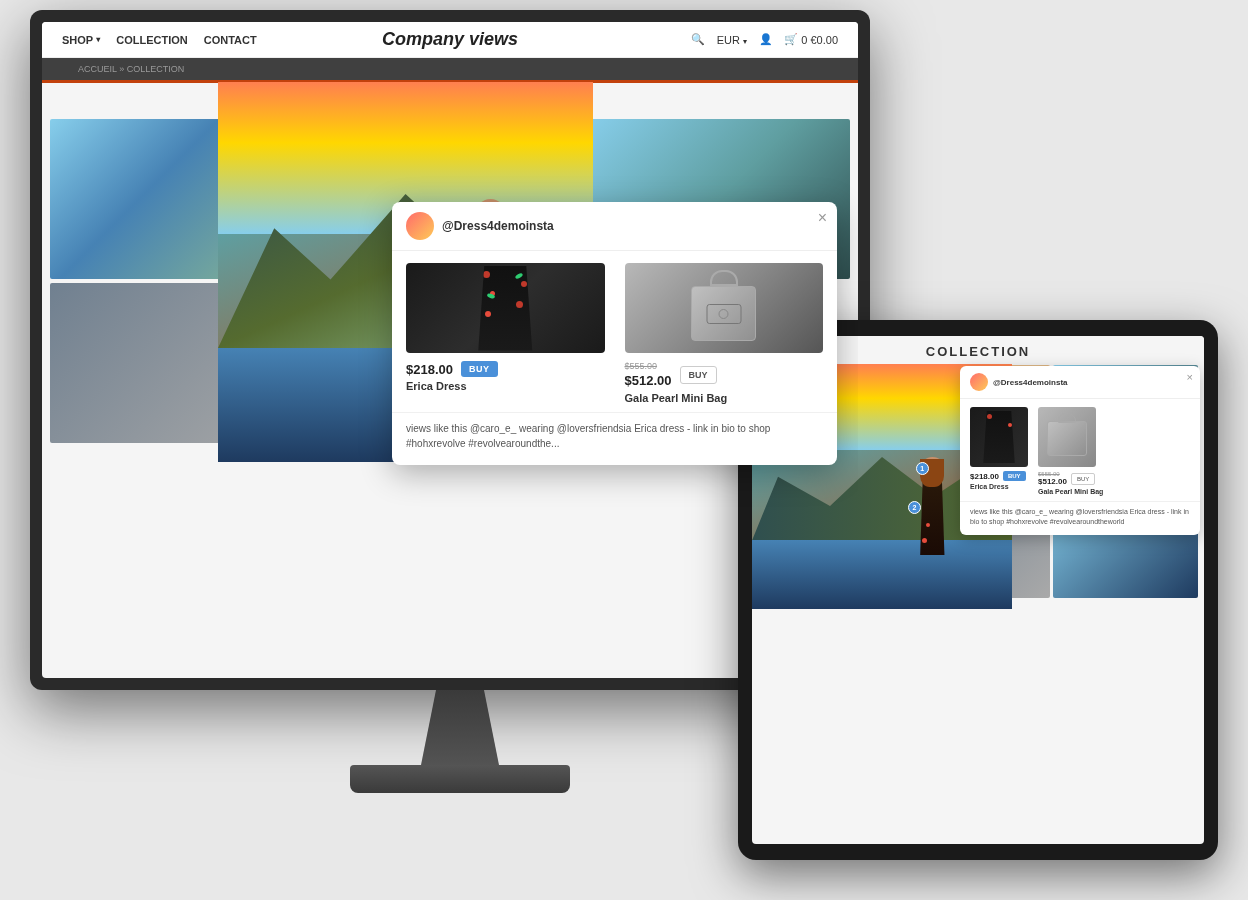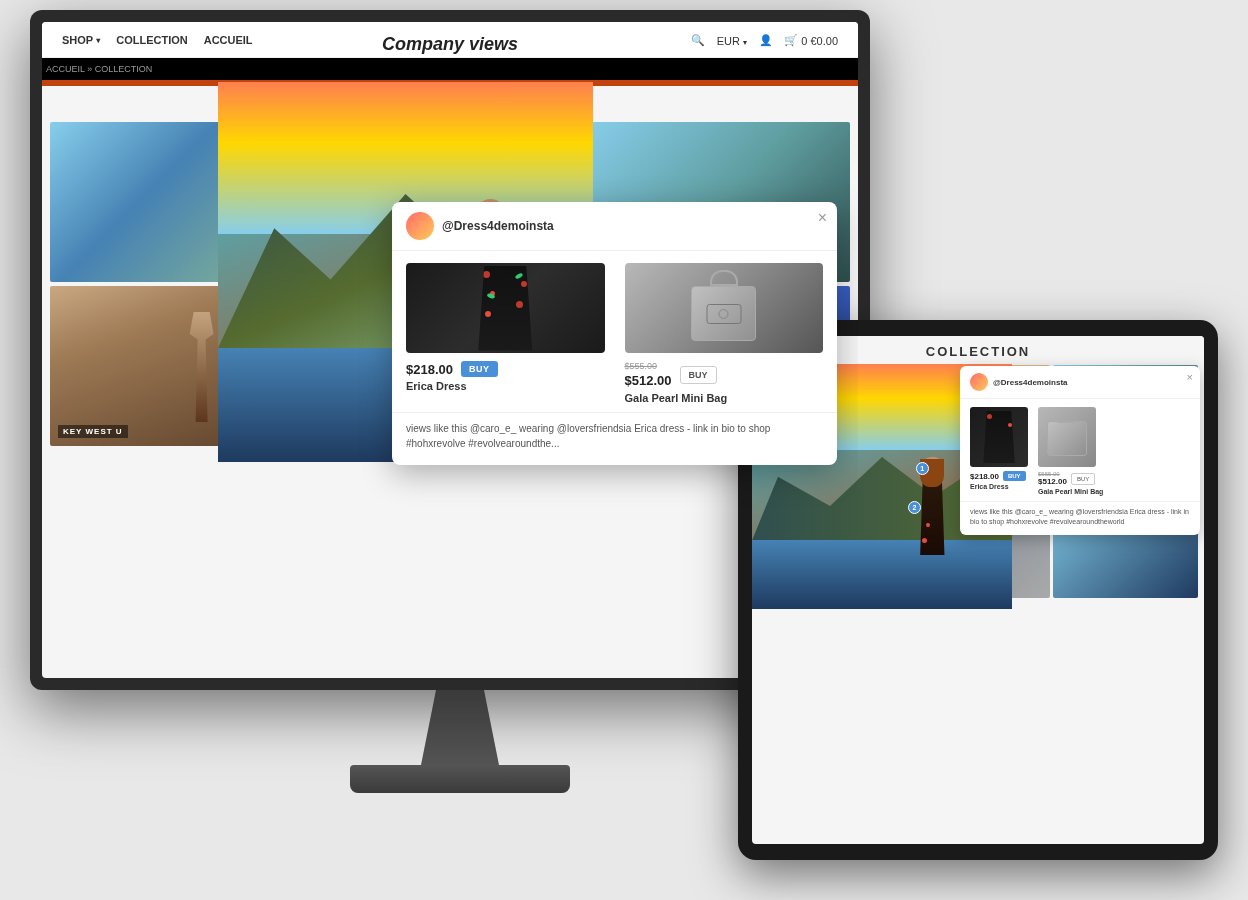--- a/index.html
+++ b/index.html
@@ -61,21 +61,21 @@
       height: 28px;
       background: linear-gradient(to bottom, #555, #3a3a3a);
       border-radius: 4px 4px 8px 8px;
     }
 
     
     .website-nav {
       background: white;
       height: 36px;
       display: flex;
-      align-items: flex-start;
+      align-items: center;
       padding: 12px 20px;
       border-bottom: 1px solid #eee;
       position: relative;
     }
 
     .nav-left {
       display: flex;
       align-items: center;
       gap: 16px;
     }
@@ -108,25 +108,25 @@
     .nav-right {
       margin-left: auto;
       display: flex;
       align-items: center;
       gap: 12px;
       font-size: 11px;
       color: #333;
     }
 
     .breadcrumb-bar {
-      background: #000000;
-      padding: 6px 4px;
+      background: #404040;
+      padding: 6px 36px;
       font-size: 9px;
       color: #999;
-      border-bottom: 6px solid #c2410c;
+      border-bottom: 3px solid #c2410c;
     }
 
     .page-title-bar {
       text-align: center;
       padding: 10px 0 8px;
       font-size: 16px;
       font-weight: bold;
       letter-spacing: 2px;
       color: #333;
       background: #f5f5f5;
@@ -632,21 +632,21 @@
   <div class="monitor-frame">
     <div class="monitor-screen">
 
       <nav class="website-nav">
         <div class="nav-left">
           <span class="nav-shop">
             <span>SHOP</span>
             <span class="chevron">▾</span>
           </span>
           <span class="nav-collection">COLLECTION</span>
-          <span class="nav-contact">ACCUEIL</span>
+          <span class="nav-contact">CONTACT</span>
         </div>
         <div class="nav-logo">Company views</div>
         <div class="nav-right">
           <span>🔍</span>
           <span>
             <span>EUR</span>
             <span class="chevron">▾</span>
           </span>
           <span>👤</span>
           <span class="cart-area">
@@ -666,27 +666,20 @@
           <div class="gallery-cell-bg cell-1"></div>
         </div>
         <div class="gallery-cell">
           <div class="gallery-cell-bg cell-2"></div>
           <div class="gallery-label">KEY</div>
         </div>
         <div class="gallery-cell">
           <div class="gallery-cell-bg cell-3"></div>
         </div>
         <div class="gallery-cell">
-          <div class="gallery-cell-bg cell-4">
-
-            <div style="position:absolute;bottom:15%;right:35%;width:40px;height:110px;background:linear-gradient(to bottom,#c8a882,#5a3218);clip-path:polygon(30% 0%,70% 0%,80% 20%,60% 25%,65% 100%,35% 100%,40% 25%,20% 20%);opacity:0.9;"></div>
-          </div>
-          <div class="gallery-label">KEY WEST U</div>
-        </div>
-        <div class="gallery-cell">
           <div class="gallery-cell-bg cell-5"></div>
         </div>
         <div class="gallery-cell">
           <div class="gallery-cell-bg cell-6"></div>
         </div>
       </div>
 
       <div class="hotspot-image-wrapper">
         <div class="hotspot-photo">
           <div class="sky-bg"></div>

